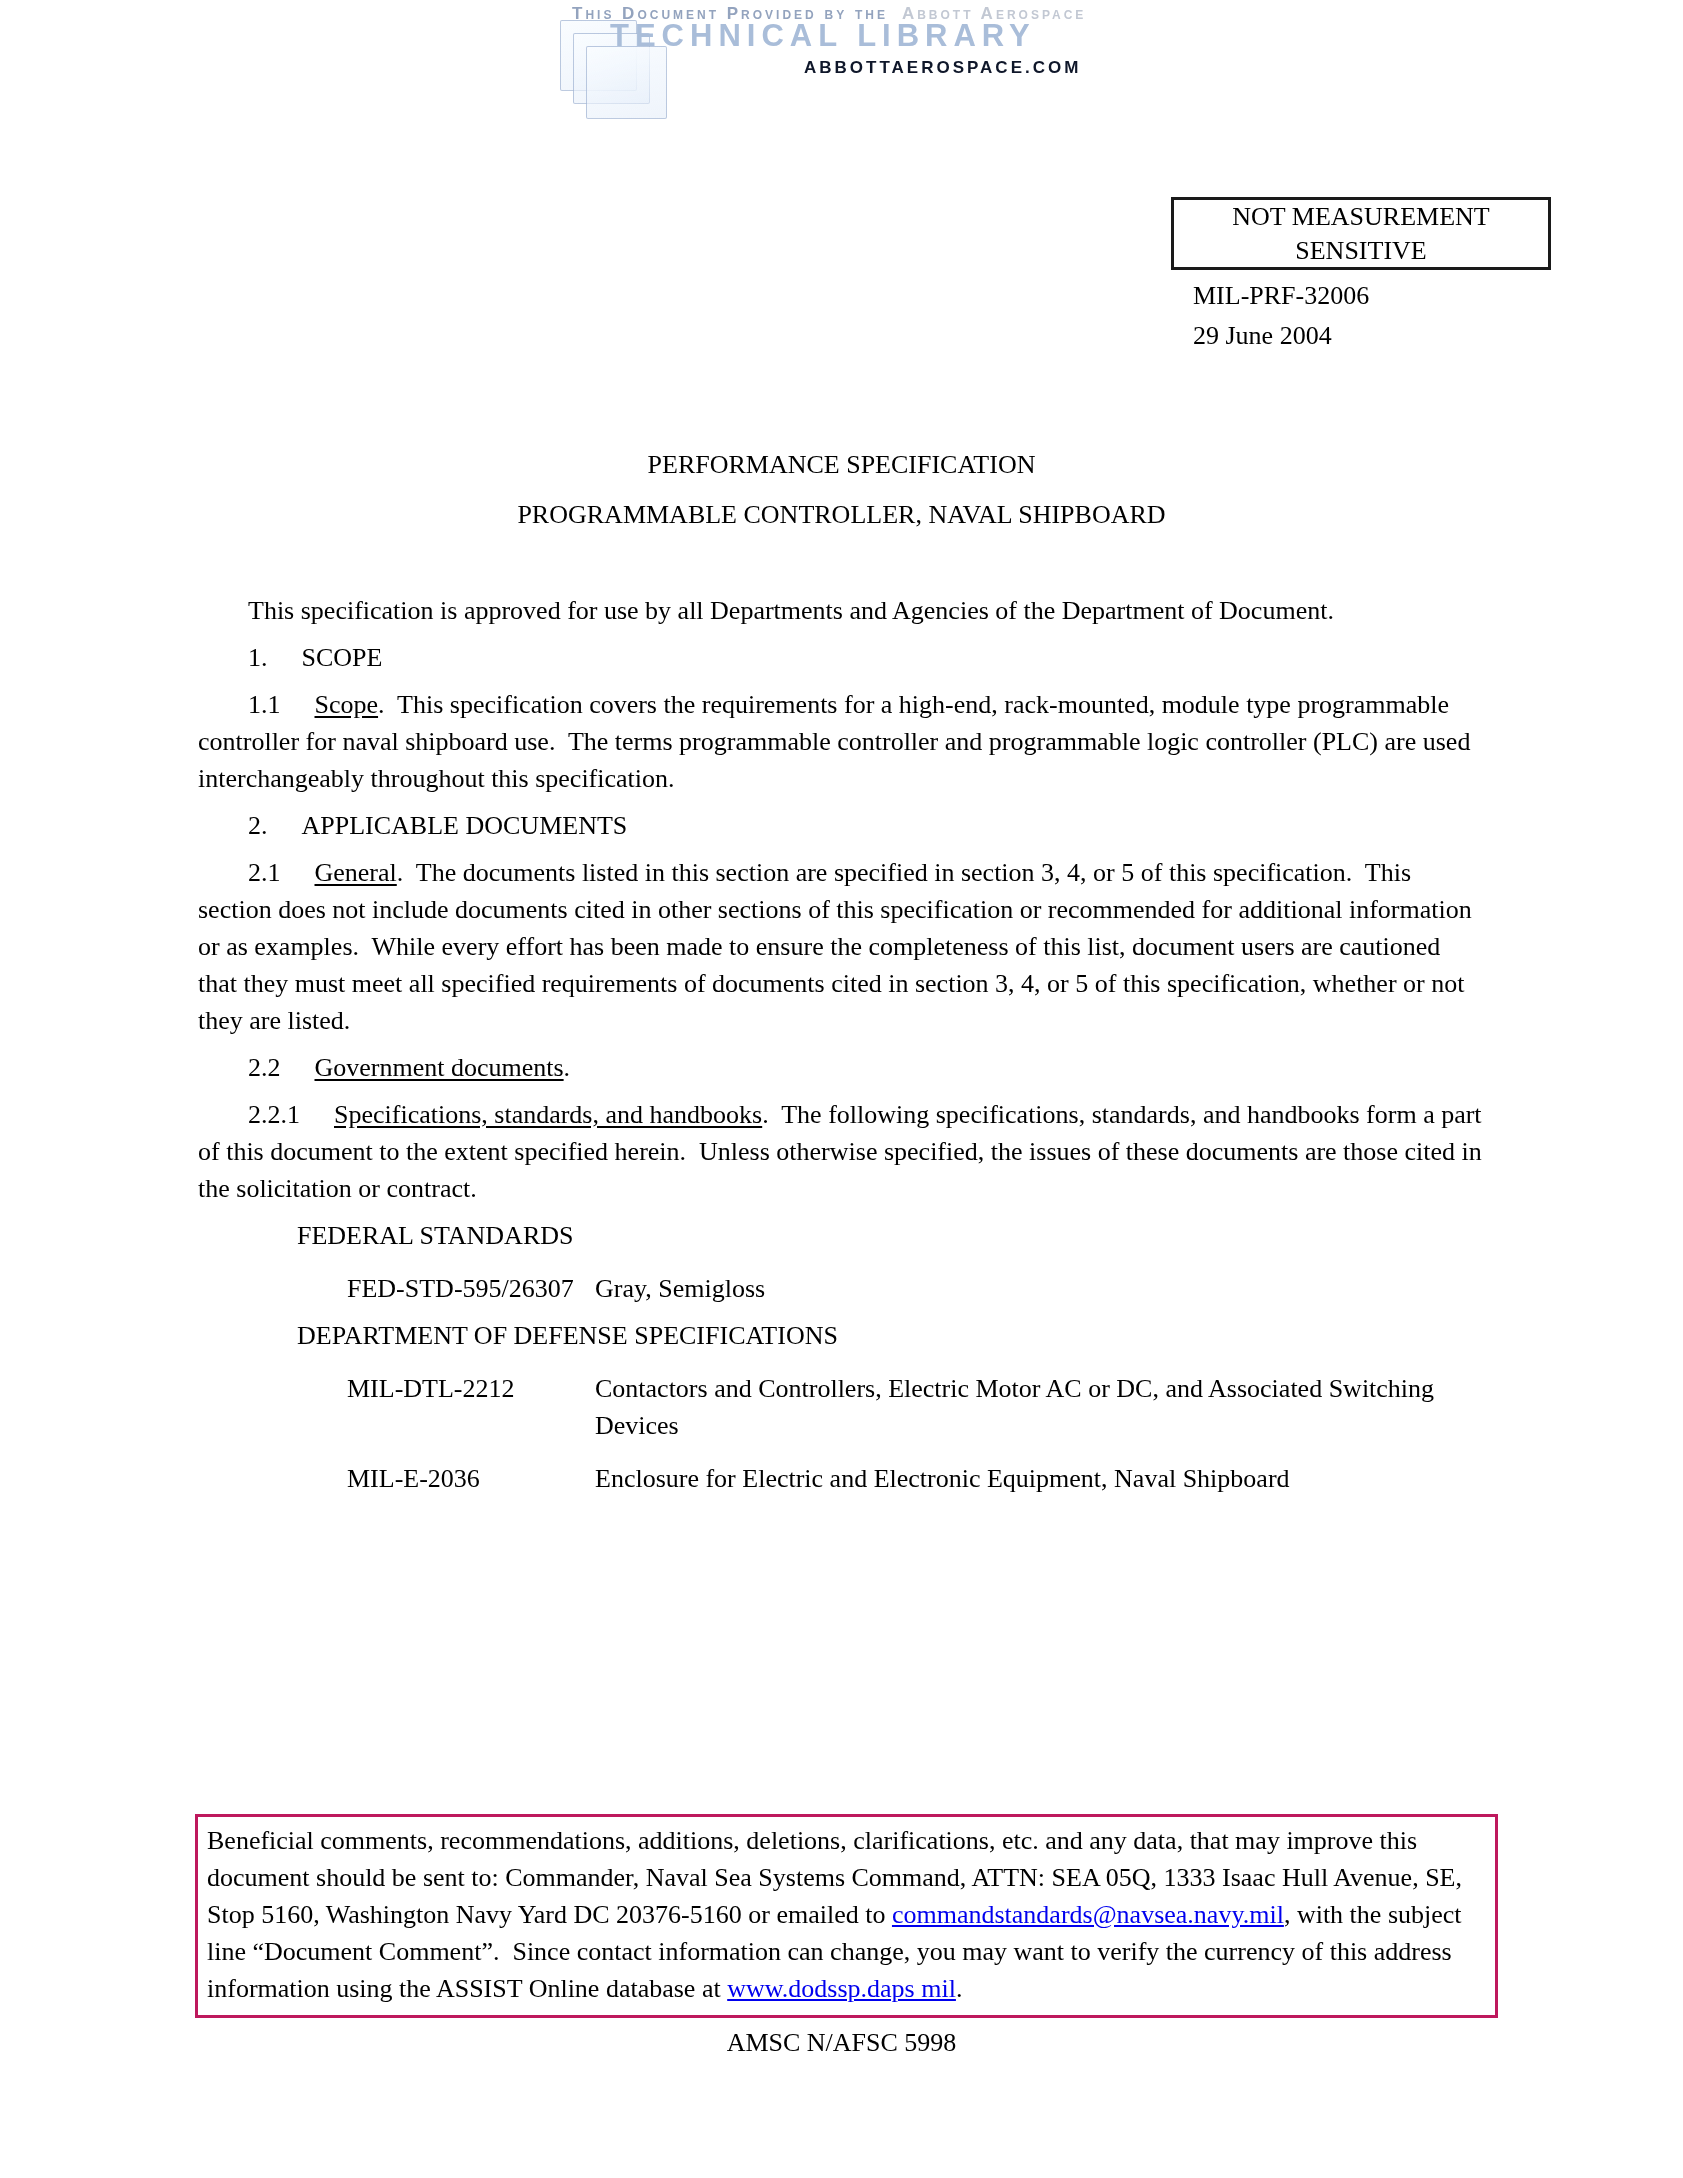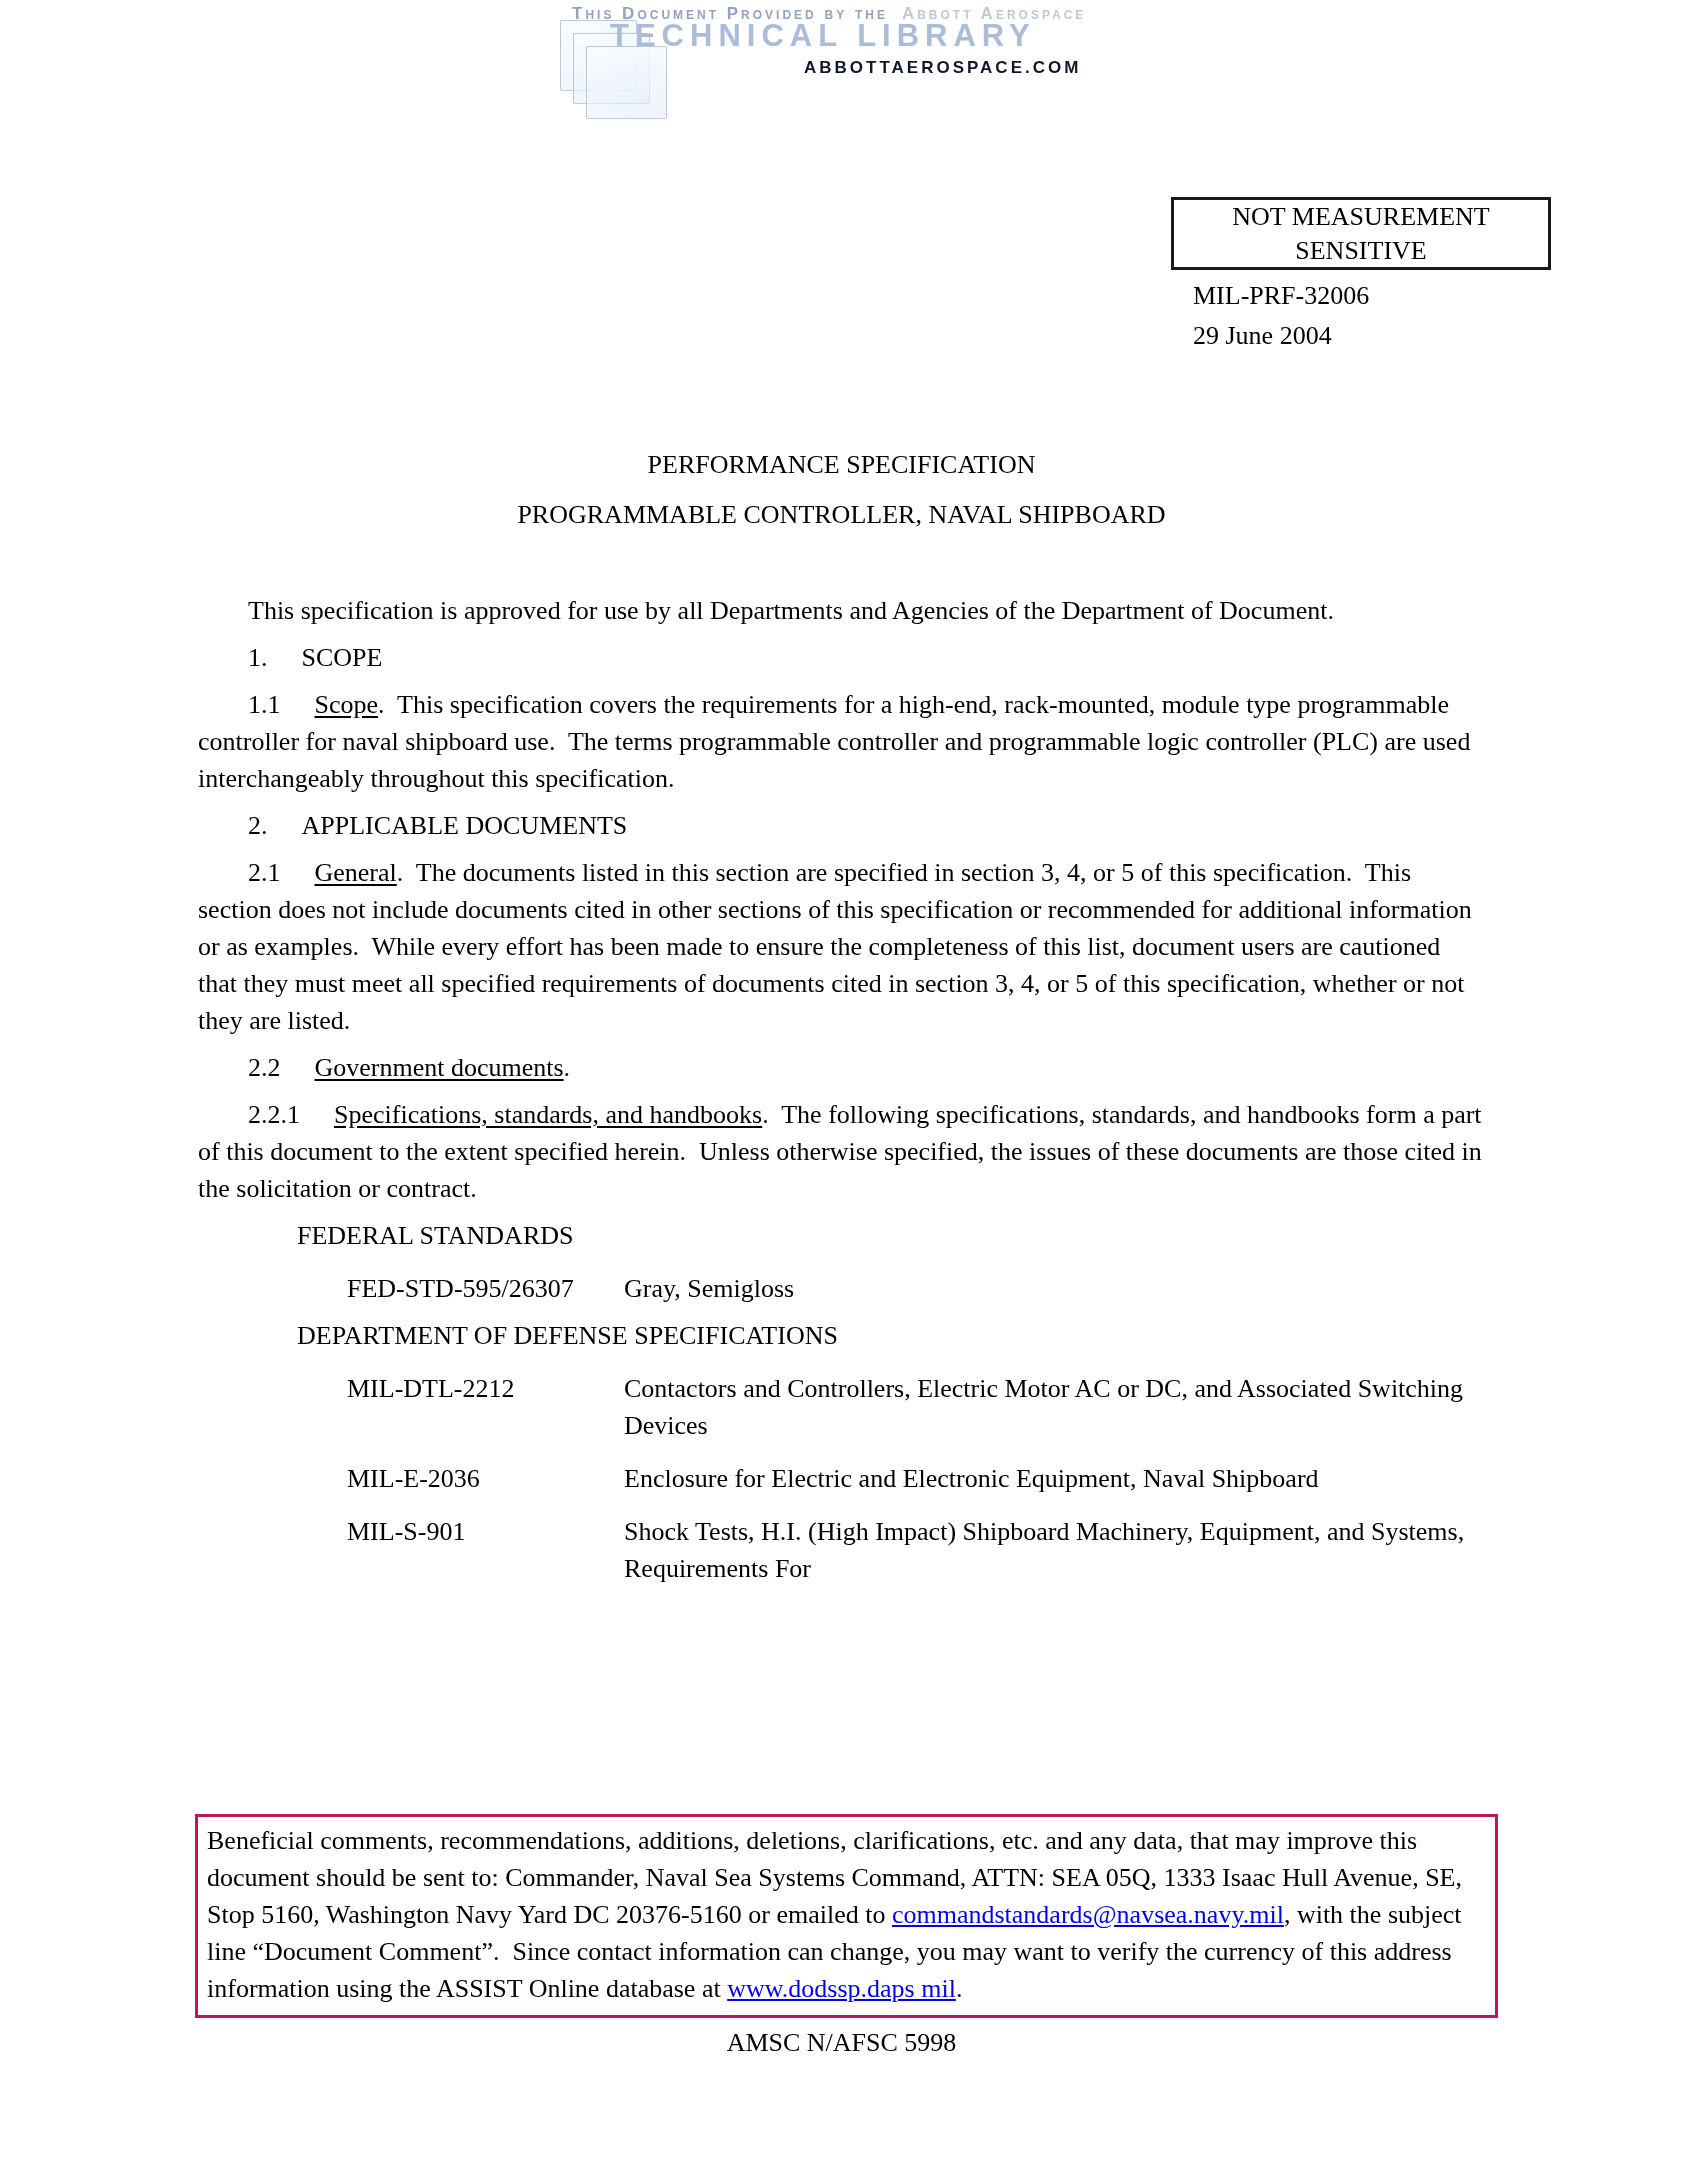--- a/index.html
+++ b/index.html
@@ -34,21 +34,21 @@
   .title-block{position:absolute;left:198px;top:450px;width:1287px;text-align:center;font-size:26px;}
   .title-line1{margin:0 0 20px 0;}
   .title-line2{margin:0;}
   
   .body-col{position:absolute;left:198px;top:592px;width:1287px;font-size:26px;line-height:37px;}
   .body-col p{margin:0 0 10px 0;white-space:pre-wrap;}
   .para{text-indent:50px;}
   .num{margin-right:34px;}
   .u{text-decoration:underline;text-underline-offset:3px;}
   .std-h{margin-left:99px !important;}
-  .std-row{display:grid;grid-template-columns:248px 1fr;margin:16px 0 10px 149px;white-space:pre-wrap;gap:29px;}
+  .std-row{display:grid;grid-template-columns:248px 1fr;margin:16px 0 10px 149px;white-space:pre-wrap;}
   .std-term{}
   .std-desc{}
   
   .comment-box{position:absolute;left:195px;top:1814px;width:1303px;box-sizing:border-box;
                border:3px solid #be185d;padding:5px 9px 8px 9px;font-size:26px;line-height:37px;}
   .comment-box p{margin:0;white-space:pre-wrap;}
   a.lnk{color:#0000ee;text-decoration:underline;cursor:pointer;}
   .amsc-row{position:absolute;left:198px;top:2028px;width:1287px;display:flex;
             justify-content:center;font-size:26px;}
 </style>
@@ -97,21 +97,20 @@
     <p class="std-h">FEDERAL STANDARDS</p>
 
     <div class="std-row"><span class="std-term">FED-STD-595/26307</span><span class="std-desc">Gray, Semigloss</span></div>
 
     <p class="std-h">DEPARTMENT OF DEFENSE SPECIFICATIONS</p>
 
     <div class="std-row"><span class="std-term">MIL-DTL-2212</span><span class="std-desc">Contactors and Controllers, Electric Motor AC or DC, and Associated Switching Devices</span></div>
 
     <div class="std-row"><span class="std-term">MIL-E-2036</span><span class="std-desc">Enclosure for Electric and Electronic Equipment, Naval Shipboard</span></div>
 
-    <div class="std-row"><span class="std-term">MIL-S-901</span><span class="std-desc">Shock Tests, H.I. (High Impact) Shipboard Machinery, Equipment, and Systems, Requirements For</span></div>
   </div>
 
   <div class="comment-box">
     <p><span>Beneficial comments, recommendations, additions, deletions, clarifications, etc. and any data, that may improve this document should be sent to: Commander, Naval Sea Systems Command, ATTN: SEA 05Q, 1333 Isaac Hull Avenue, SE, Stop 5160, Washington Navy Yard DC 20376-5160 or emailed to </span><a class="lnk">commandstandards@navsea.navy.mil</a><span>, with the subject line “Document Comment”.  Since contact information can change, you may want to verify the currency of this address information using the ASSIST Online database at </span><a class="lnk">www.dodssp.daps mil</a><span>.</span></p>
   </div>
 
   <div class="amsc-row">
     <span>AMSC N/A</span>
     <span>FSC 5998</span>
   </div>

